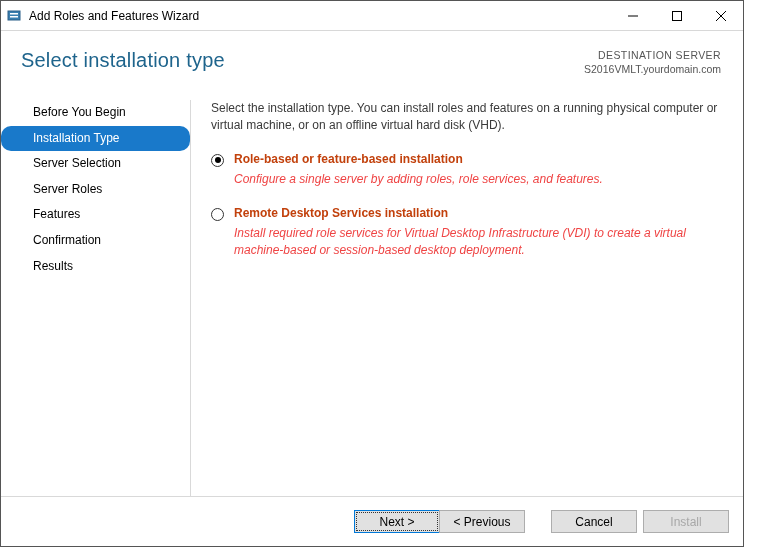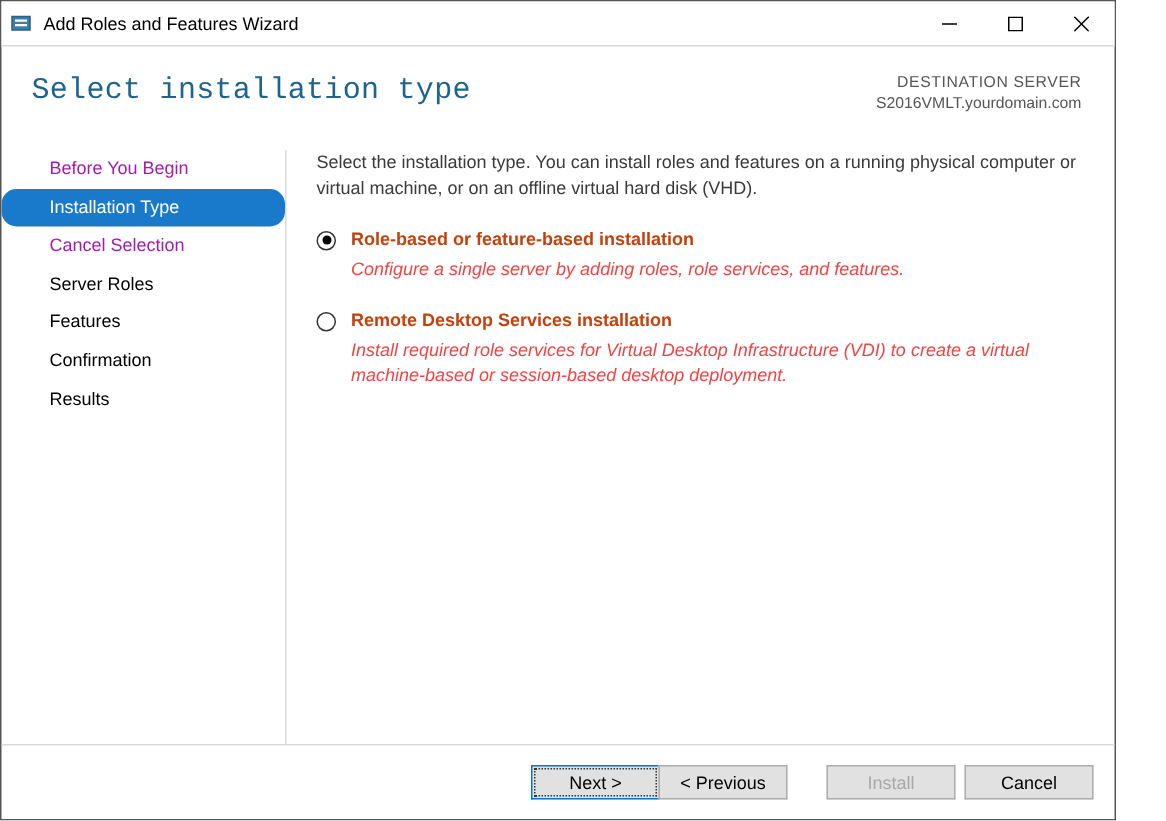--- a/index.html
+++ b/index.html
@@ -51,21 +51,20 @@
     height: 55px;
     display: flex;
     align-items: flex-start;
     padding: 18px 22px 0 20px;
   }
   .page-title {
     font-size: 20px;
     font-weight: 400;
     color: #1e648c;
     letter-spacing: 0.2px;
-    font-family: Liberation Mono, monospace;
   }
   .dest-block {
     margin-left: auto;
     text-align: right;
     font-size: 10.5px;
     color: #555;
     line-height: 1.3;
   }
   .dest-label { letter-spacing: 0.4px; }
   .dest-name { color: #555; }
@@ -79,21 +78,21 @@
   }
   .sidebar {
     width: 190px;
     flex: 0 0 190px;
     border-right: 1px solid #d9d9d9;
     padding-top: 0;
   }
   .step {
     padding: 5px 10px 5px 32px;
     font-size: 12px;
-    color: #a21caf;
+    color: #000000;
     cursor: default;
     line-height: 1.3;
   }
   .step.active {
     background: #1979ca;
     color: #fff;
     border-radius: 10px;
   }
   .step.disabled {
     color: #000000;
@@ -214,21 +213,21 @@
     <div class="dest-block">
       <div class="dest-label">DESTINATION SERVER</div>
       <div class="dest-name">S2016VMLT.yourdomain.com</div>
     </div>
   </div>
 
   <div class="body">
     <div class="sidebar">
       <div class="step">Before You Begin</div>
       <div class="step active">Installation Type</div>
-      <div class="step">Cancel Selection</div>
+      <div class="step">Server Selection</div>
       <div class="step disabled">Server Roles</div>
       <div class="step disabled">Features</div>
       <div class="step disabled">Confirmation</div>
       <div class="step disabled">Results</div>
     </div>
 
     <div class="content">
       <div class="intro">Select the installation type. You can install roles and features on a running physical computer or virtual machine, or on an offline virtual hard disk (VHD).</div>
 
       <div class="option-row">
@@ -243,17 +242,17 @@
       </div>
       <div class="option-desc">Install required role services for Virtual Desktop Infrastructure (VDI) to create a virtual machine-based or session-based desktop deployment.</div>
     </div>
   </div>
 
   <div class="footer">
     <div class="btn-pair">
       <div class="btn default">Next &gt;</div>
       <div class="btn">&lt; Previous</div>
     </div>
+    <div class="btn">Cancel</div>
     <div class="btn disabled">Install</div>
-    <div class="btn">Cancel</div>
   </div>
 
 </div>
 
 </body></html>

